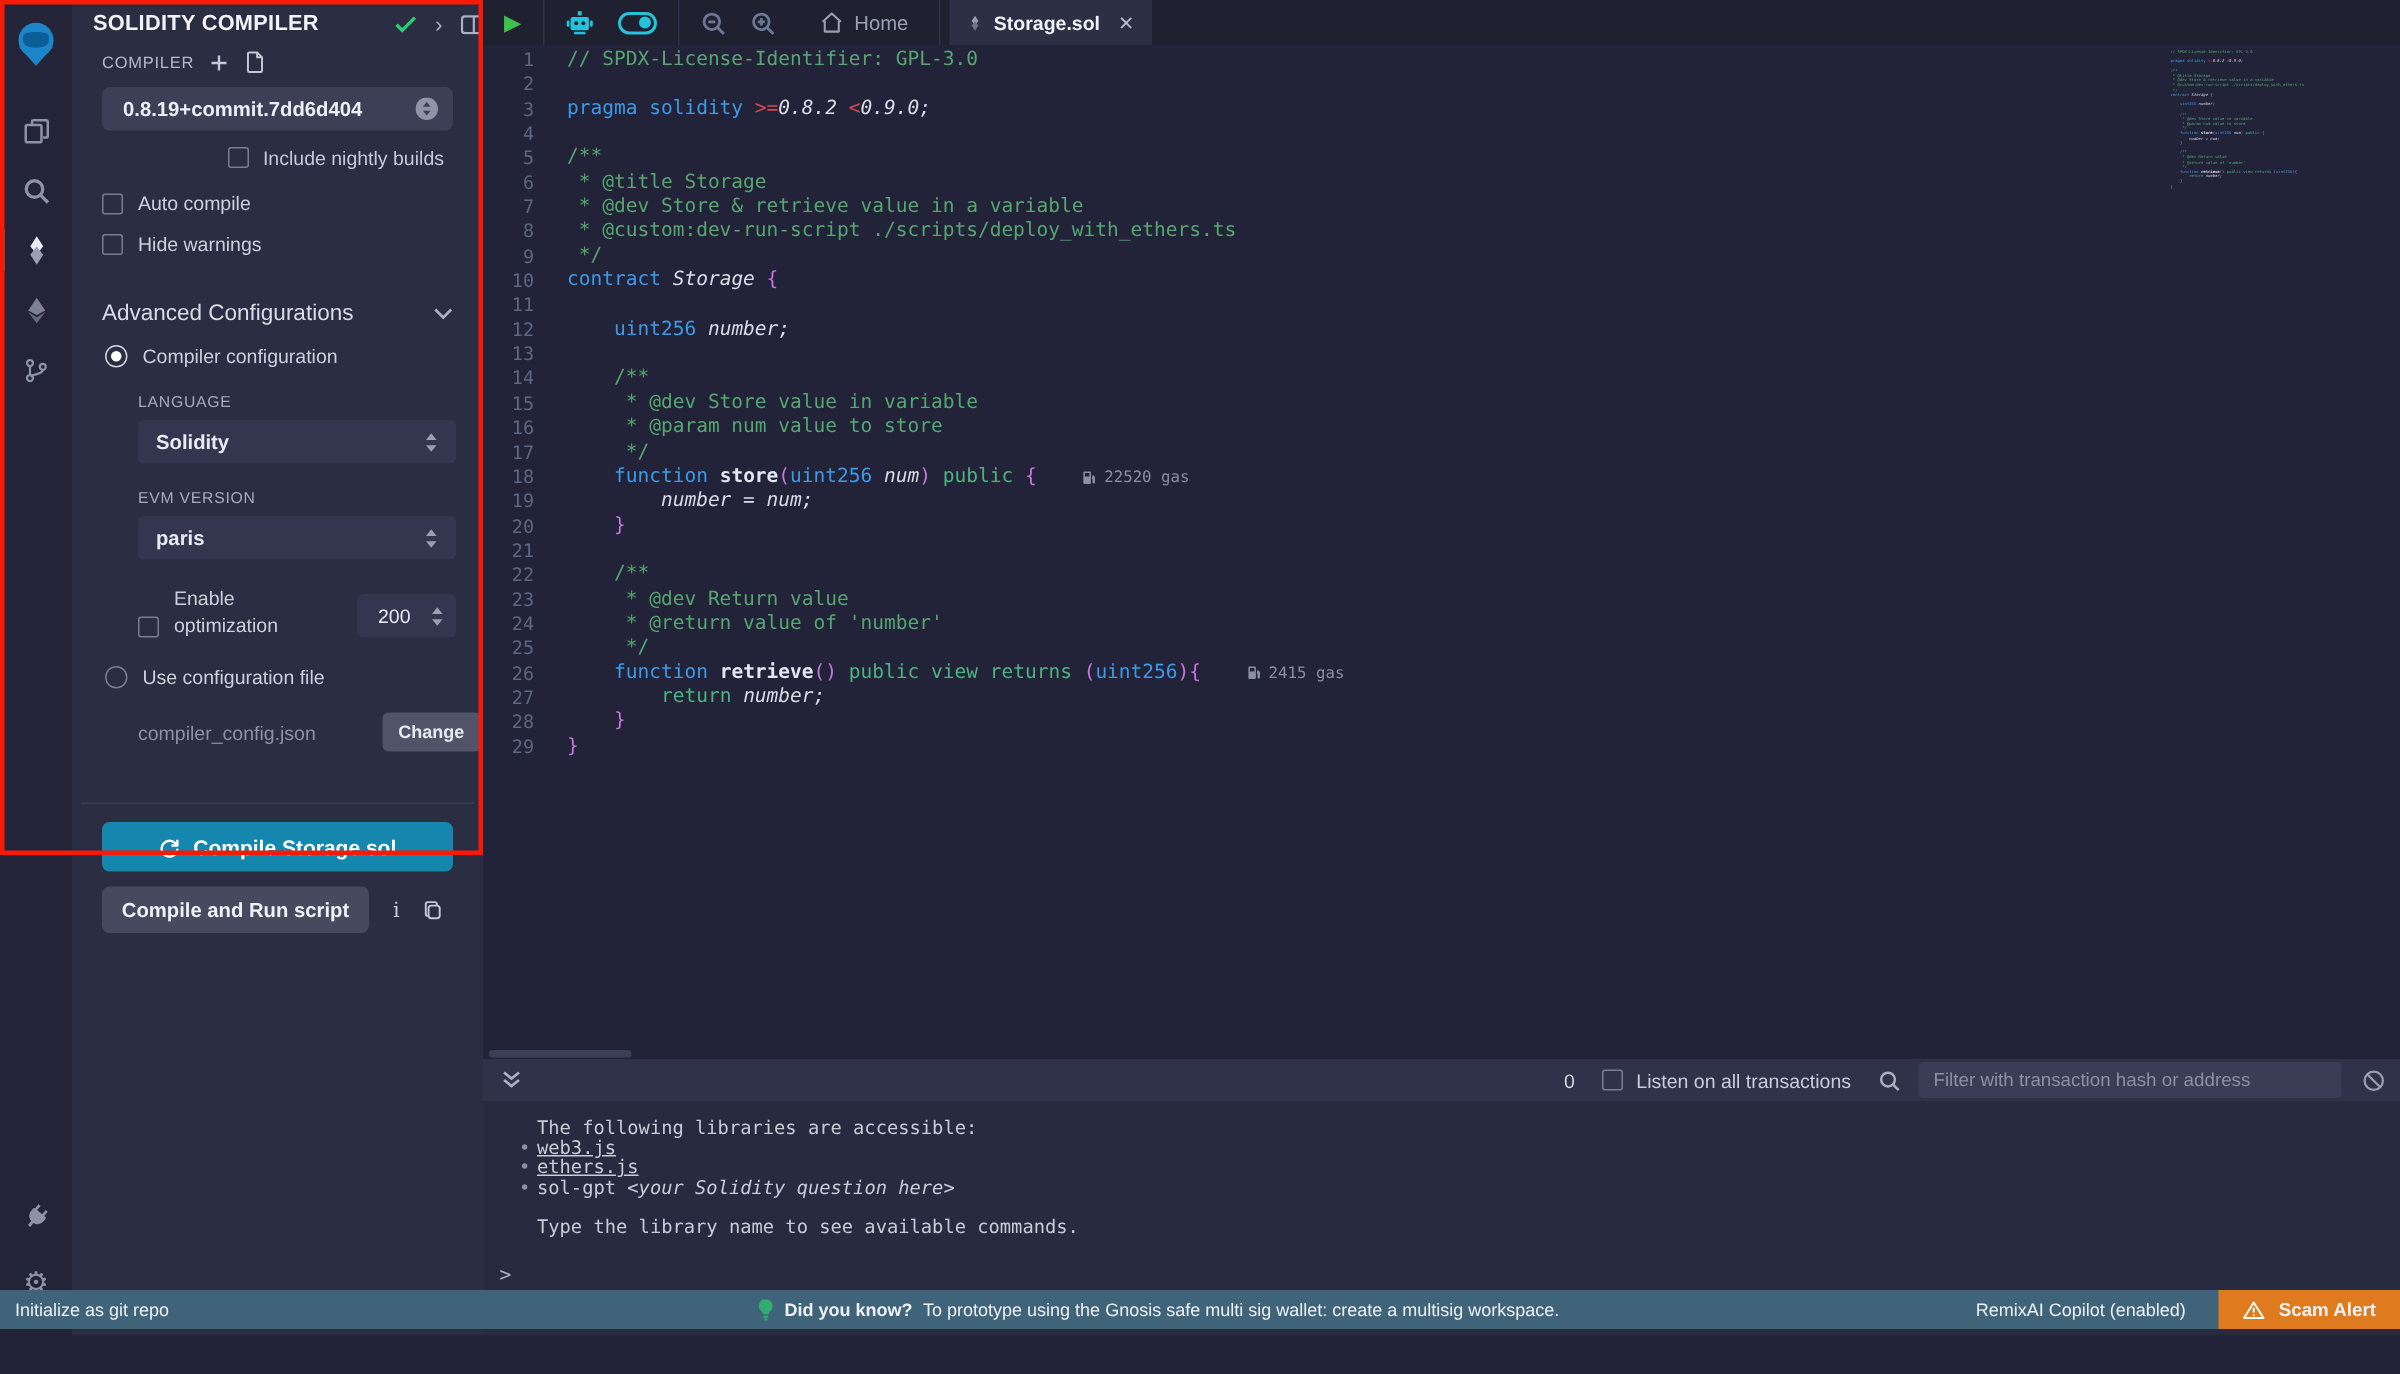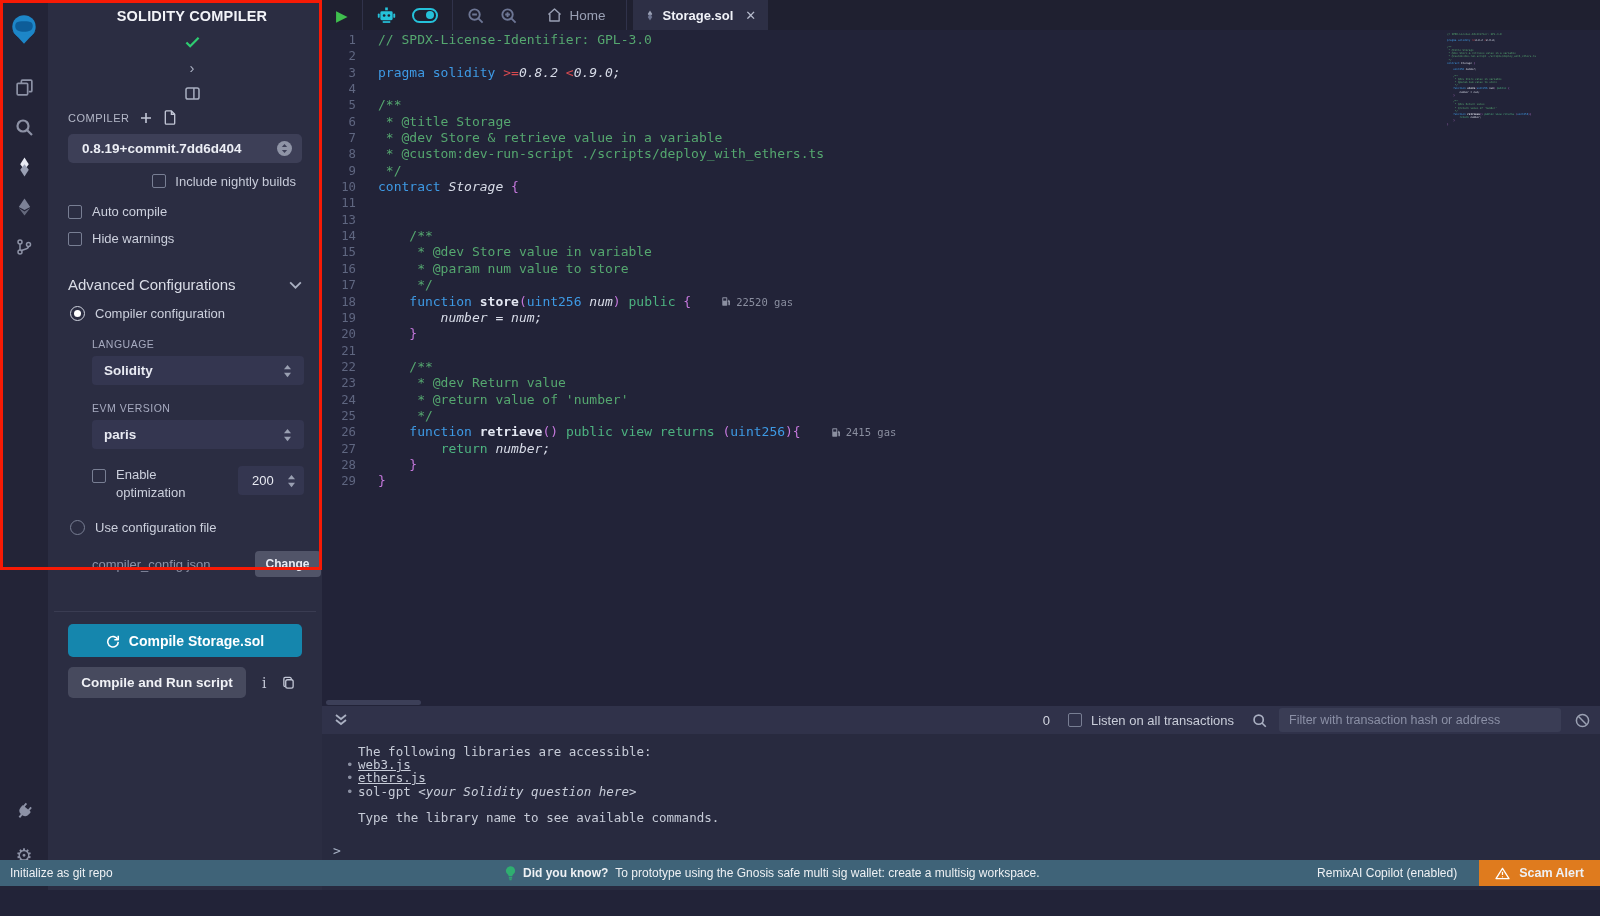--- a/index.html
+++ b/index.html
@@ -13,21 +13,21 @@
   .rail-icon { width:48px; height:38px; display:flex; align-items:center; justify-content:center;
                position:relative; margin-top:2px; }
   .rail-logo { height:44px; margin-bottom:14px; }
   .rail-icon.active::before { content:""; position:absolute; left:0; top:3px; bottom:3px; width:3px;
                background:#2fbcd8; border-radius:0 3px 3px 0; }
   .rail-bottom { margin-top:auto; margin-bottom:16px; display:flex; flex-direction:column; align-items:center; gap:4px; }
   .gear-glyph { font-size:19px; color:#8d92a6; line-height:1; }
 
   
   .panel { position:absolute; left:48px; top:0; width:274px; height:890px; background:#2b2d42; }
-  .panel-header { display:flex; align-items:center; gap:12px; padding:8px 0 2px 14px;flex-direction:column; }
+  .panel-header { display:flex; align-items:center; gap:12px; padding:8px 0 2px 14px; }
   .panel-title { flex:1; font-size:14.5px; font-weight:bold; color:#f2f3f8; letter-spacing:.2px; }
   .ph-chevron { color:#aab0c2; font-size:15px; line-height:1; }
   .compiler-row { display:flex; align-items:center; gap:11px; margin:8px 0 0 20px;
                   color:#b4b8c8; font-size:11px; letter-spacing:.5px; }
   .version-select { margin:9px 0 0 20px; width:234px; height:29px; background:#3d3f57; border-radius:5px;
                     display:flex; align-items:center; padding:0 10px 0 14px; color:#eceef5;
                     font-size:13.5px; font-weight:600; cursor:pointer; }
   .version-select svg { margin-left:auto; }
   .nightly-row { display:flex; align-items:flex-start; gap:9px; margin:11px 26px 0 0; justify-content:flex-end;
                  color:#c6cad8; font-size:13px; }
@@ -36,21 +36,21 @@
   .advanced-header { display:flex; align-items:center; margin:30px 20px 0 20px; color:#d9dce6; font-size:15px; }
   .advanced-header .chev { margin-left:auto; color:#aab0c2; }
   .radio { width:15px; height:15px; border-radius:50%; border:1px solid #787e93; flex:none; position:relative; }
   .radio.selected { border-color:#cfd3de; }
   .radio.selected::after { content:""; position:absolute; inset:3px; background:#fff; border-radius:50%; }
   .radio-row { display:flex; align-items:center; gap:10px; margin:13px 0 0 22px; color:#ccd0dd; font-size:13px; }
   .sub-label { margin:17px 0 0 44px; font-size:10.5px; letter-spacing:.5px; color:#a7abc0; }
   .select { margin:6px 0 0 44px; width:212px; height:29px; background:#343650; border-radius:4px;
             display:flex; align-items:center; padding:0 12px; color:#e8eaf2; font-size:13.5px; font-weight:600; cursor:pointer; }
   .select svg { margin-left:auto; }
-  .opt-row { display:flex; align-items:flex-start; margin:17px 0 0 44px; width:212px; }
+  .opt-row { display:flex; align-items:flex-end; margin:17px 0 0 44px; width:212px; }
   .opt-row .checkbox { margin-top:3px; }
   .opt-label { margin-left:10px; color:#ccd0dd; font-size:13px; line-height:1.35; width:88px; }
   .runs-input { margin-left:auto; width:66px; height:29px; background:#343650; border-radius:4px;
                 display:flex; align-items:center; padding:0 8px 0 14px; color:#e8eaf2; font-size:13px; }
   .runs-input svg { margin-left:auto; }
   .config-row { display:flex; align-items:center; margin:16px 0 0 44px; width:212px;gap:44px; }
   .config-name { color:#8d92a6; font-size:13px; }
   .change-btn { margin-left:auto; background:#515468; border:none; border-radius:4px; height:26px; padding:0 11px;
                 color:#e8eaf2; font-size:12px; font-weight:bold; cursor:pointer; font-family:inherit; }
   .panel-divider { margin:34px 6px 0 6px; border-top:1px solid #3a3c52; }
@@ -350,20 +350,21 @@
         <div class="code-line"><span class="ln">2</span><span></span></div>
         <div class="code-line"><span class="ln">3</span><span><span class="kw">pragma solidity </span><span class="op">&gt;=</span><span class="id">0.8.2 </span><span class="op">&lt;</span><span class="id">0.9.0;</span></span></div>
         <div class="code-line"><span class="ln">4</span><span></span></div>
         <div class="code-line"><span class="ln">5</span><span><span class="cm">/**</span></span></div>
         <div class="code-line"><span class="ln">6</span><span><span class="cm"> * @title Storage</span></span></div>
         <div class="code-line"><span class="ln">7</span><span><span class="cm"> * @dev Store &amp; retrieve value in a variable</span></span></div>
         <div class="code-line"><span class="ln">8</span><span><span class="cm"> * @custom:dev-run-script ./scripts/deploy_with_ethers.ts</span></span></div>
         <div class="code-line"><span class="ln">9</span><span><span class="cm"> */</span></span></div>
         <div class="code-line"><span class="ln">10</span><span><span class="kw">contract </span><span class="id">Storage </span><span class="pu">{</span></span></div>
         <div class="code-line"><span class="ln">11</span><span></span></div>
+        <div class="code-line"><span class="ln">12</span><span><span class="id">    </span><span class="kw">uint256</span><span class="id"> number;</span></span></div>
         <div class="code-line"><span class="ln">13</span><span></span></div>
         <div class="code-line"><span class="ln">14</span><span><span class="cm">    /**</span></span></div>
         <div class="code-line"><span class="ln">15</span><span><span class="cm">     * @dev Store value in variable</span></span></div>
         <div class="code-line"><span class="ln">16</span><span><span class="cm">     * @param num value to store</span></span></div>
         <div class="code-line"><span class="ln">17</span><span><span class="cm">     */</span></span></div>
         <div class="code-line"><span class="ln">18</span><span><span class="id">    </span><span class="kw">function </span><span class="fn">store</span><span class="pu">(</span><span class="kw">uint256</span><span class="id"> num</span><span class="pu">)</span><span class="id"> </span><span class="gr">public</span><span class="id"> </span><span class="pu">{</span></span><span class="gas"><svg width="10" height="11" viewBox="0 0 12 13" fill="#8b8fa0">
   <rect x="1.5" y="1.5" width="6" height="10" rx="0.8"></rect>
               <rect x="2.7" y="2.7" width="3.6" height="2.8" fill="#222338"></rect>
   <path d="M9 4l1.8 1.8V10a1 1 0 0 1-2 0V7H8z"></path>
             </svg>22520 gas</span></div>

